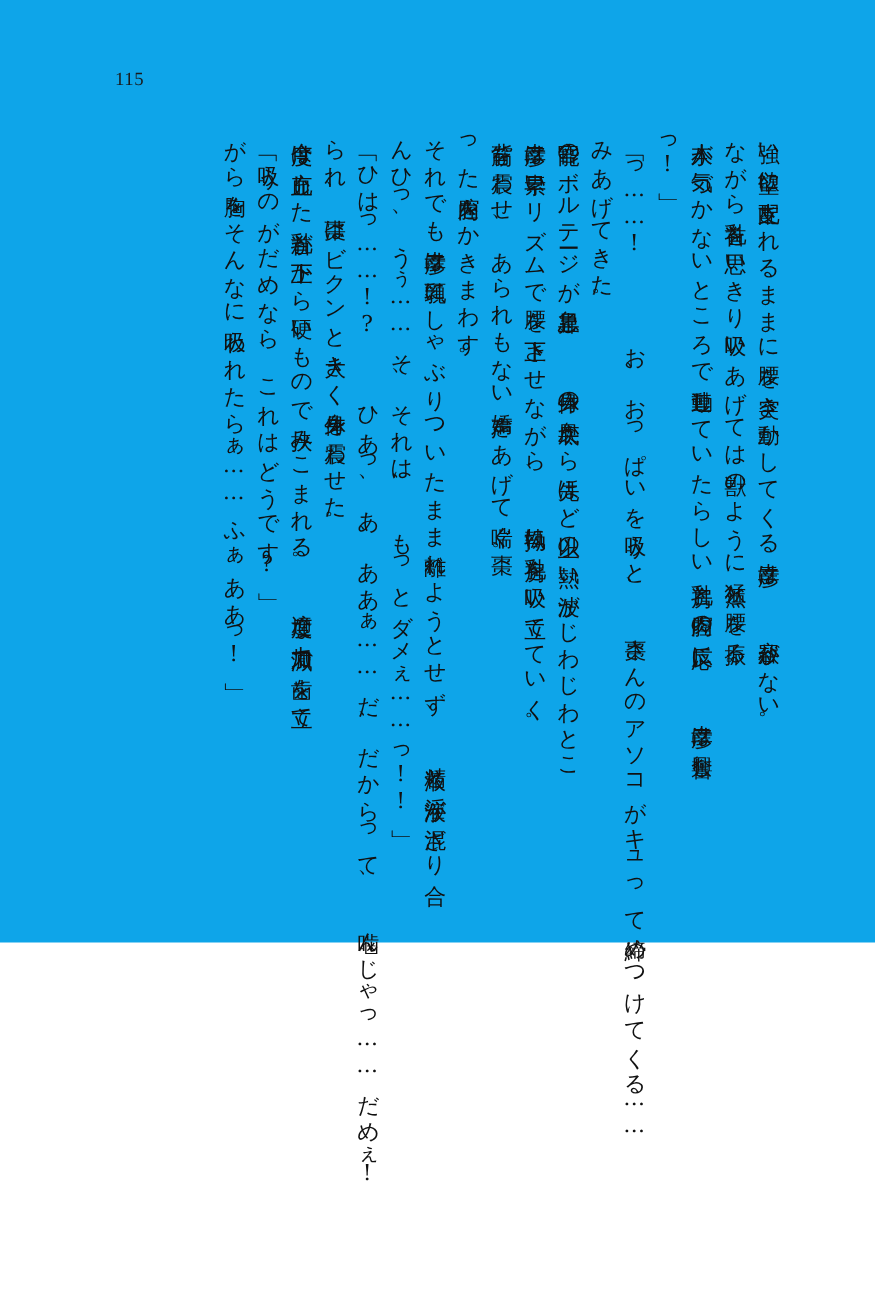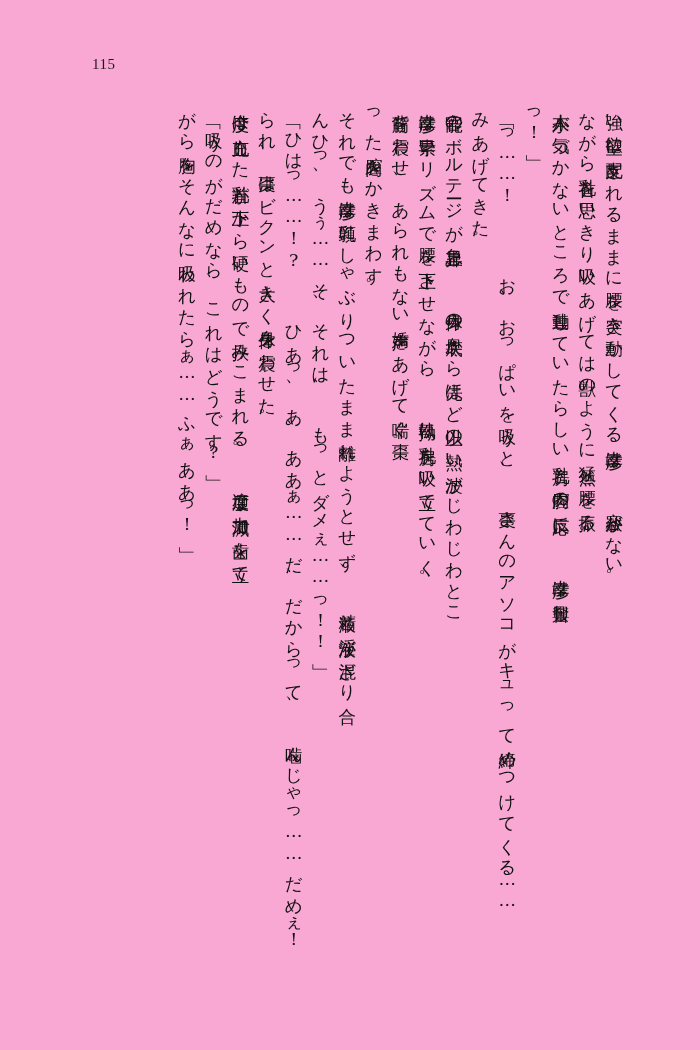--- a/index.html
+++ b/index.html
@@ -10,22 +10,22 @@
   body {
     width: 700px;
     height: 1050px;
     overflow: hidden;
     font-family: "Liberation Serif", "DejaVu Serif", serif;
     color: #111111;
   }
   .page {
     position: relative;
     width: 700px;
-    height: 1050px;
-    background: #f9a8d4;
+    height: 754px;
+    background: #0ea5e9;
     box-sizing: border-box;
   }
   .page-number {
     position: absolute;
     top: 56px;
     left: 92px;
     font-size: 15px;
     letter-spacing: 0.5px;
     color: #1a1a1a;
     font-family: "Liberation Serif", "DejaVu Serif", serif;

